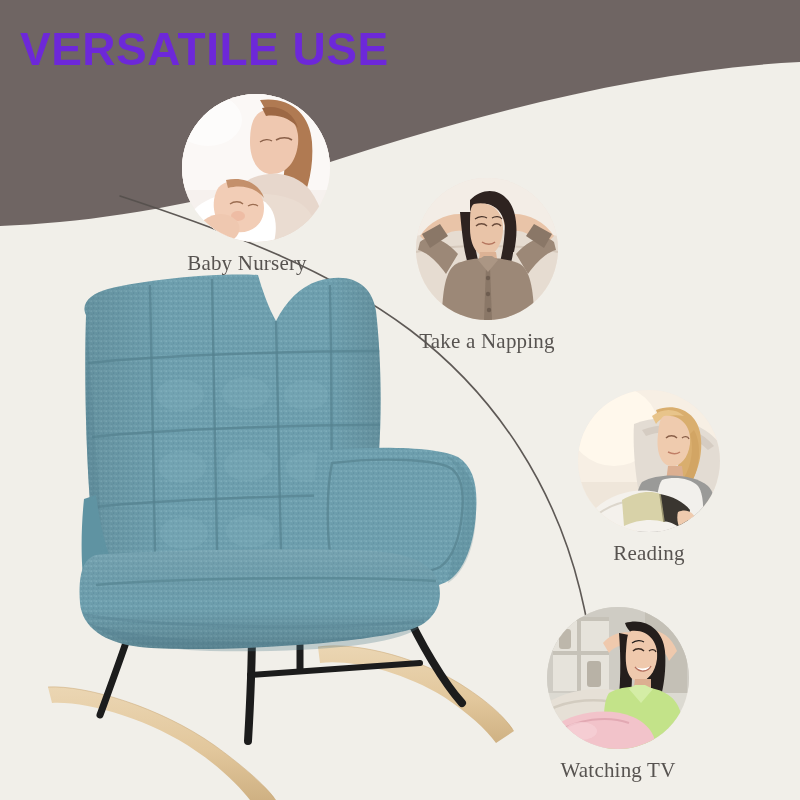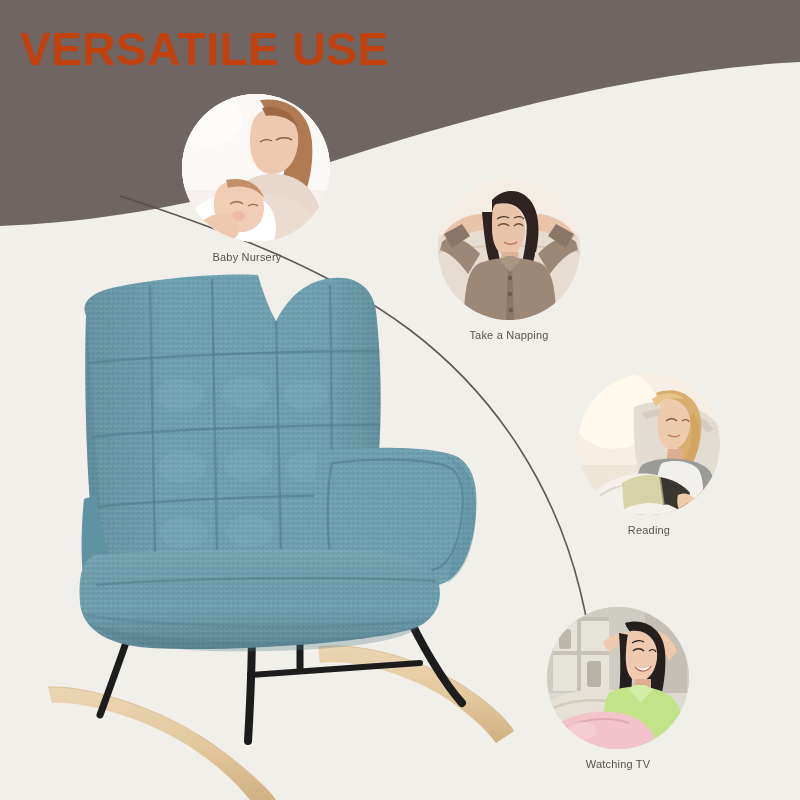--- a/index.html
+++ b/index.html
@@ -22,21 +22,21 @@
     position:absolute;left:0;top:0;width:800px;height:230px;
     overflow:hidden;
     z-index:1;
   }
   .header-band svg{display:block;}
   .header-title{
     position:absolute;left:20px;top:25px;
     font-size:46px;
     font-weight:bold;
     letter-spacing:.5px;
-    color:#c2410c;
+    color:#6d28d9;
     line-height:1.05;
     white-space:nowrap;
     z-index:3;
   }
 
   
   .connector{
     position:absolute;left:0;top:0;width:800px;height:800px;
     z-index:2;pointer-events:none;
   }
@@ -46,35 +46,36 @@
   .photo-circle{
     position:relative;
     border-radius:50%;
     overflow:hidden;
     background:#EFE9E3;
   }
   .photo-circle svg{display:block;}
   .photo-label{
     margin-top:9px;
     text-align:center;
-    font-size:11px;
+    font-size:21px;
     color:#575350;
     white-space:nowrap;
     letter-spacing:.2px;
+    font-family:Liberation Serif, serif;
   }
 
   
   #node-baby{left:182px;top:94px;}
   #node-baby .photo-circle{width:148px;height:148px;}
   #node-baby .photo-label{margin-left:-18px;}
 
-  #node-nap{left:438px;top:178px;}
+  #node-nap{left:416px;top:178px;}
   #node-nap .photo-circle{width:142px;height:142px;}
 
-  #node-read{left:578px;top:373px;}
+  #node-read{left:578px;top:390px;}
   #node-read .photo-circle{width:142px;height:142px;}
 
   #node-tv{left:547px;top:607px;}
   #node-tv .photo-circle{width:142px;height:142px;}
 
   
   .chair{
     position:absolute;left:0px;top:255px;
     width:520px;height:545px;
     z-index:3;

